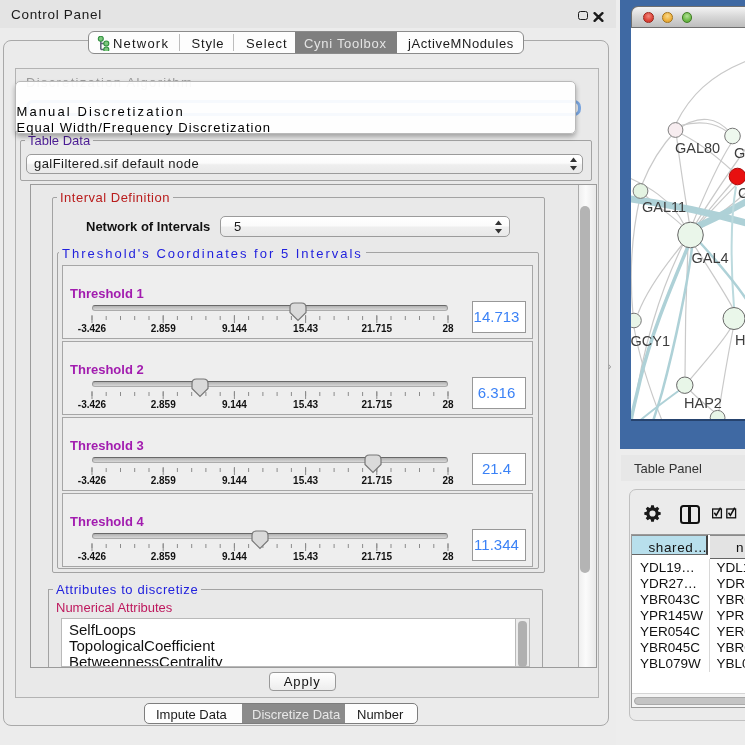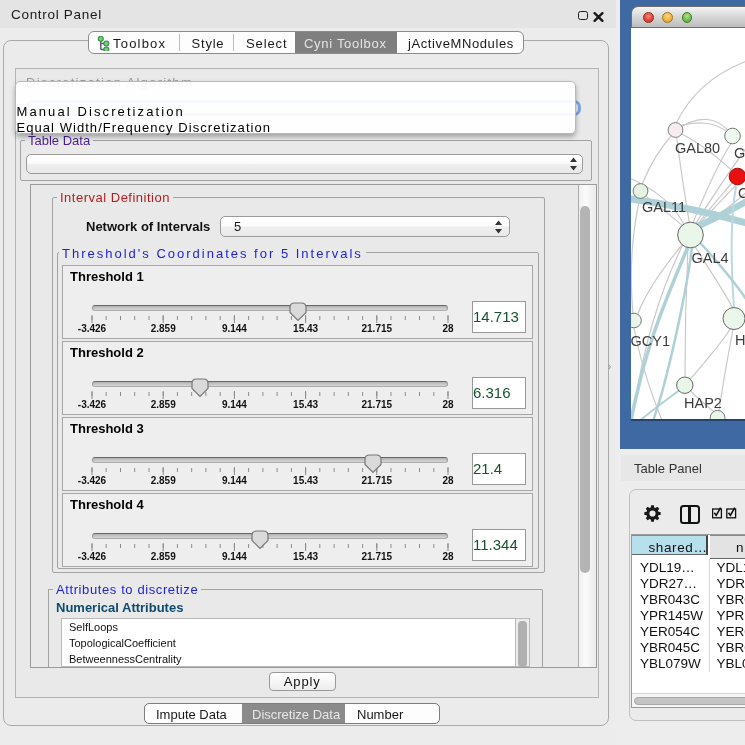--- a/index.html
+++ b/index.html
@@ -3,23 +3,23 @@
 <style>
 html,body{margin:0;padding:0}
 *{box-sizing:border-box}
 body{width:745px;height:745px;position:relative;overflow:hidden;font-family:"Liberation Sans",sans-serif;background:#ececec}
 .abs{position:absolute}
 .combo{position:absolute;border:1px solid #9b9b9b;border-radius:5px;background:linear-gradient(180deg,#ffffff 0%,#fbfbfb 45%,#eeeeee 55%,#e9e9e9 100%);font-size:13px;color:#1a1a1a}
 .combo .ctext{position:absolute;left:8px;top:2px}
 .combo svg{position:absolute;right:6px;top:50%;margin-top:-7px}
 .grptitle{position:absolute;font-size:13px;background:#e9e9e9;padding:0 3px;white-space:nowrap}
 .thrbox{position:absolute;left:62px;width:471px;height:74px;background:#eeeeee;border:1px solid #a6a6a6}
-.thrbox .tlabel{position:absolute;left:7px;top:3px;font-weight:bold;font-size:13px;color:#000000}
+.thrbox .tlabel{position:absolute;left:7px;top:20px;font-weight:bold;font-size:13px;color:#a21caf}
 .track{position:absolute;left:29px;top:39px;width:356px;height:6px;border:1px solid;border-color:#686868 #9a9a9a #ababab;border-radius:3px;background:linear-gradient(180deg,#b2b2b2,#d8d8d8)}
-.vbox{position:absolute;left:409px;top:35px;width:54px;height:32px;background:#fff;border:1px solid #989898;font-size:15px;color:#14532d;text-align:left;line-height:30px;padding-right:5px}
+.vbox{position:absolute;left:409px;top:35px;width:54px;height:32px;background:#fff;border:1px solid #989898;font-size:15px;color:#3b82f6;text-align:center;line-height:30px;padding-right:5px}
 </style></head>
 <body>
 
 <div class="abs" style="left:0;top:0;width:616px;height:745px;background:#ececec"></div>
 <div class="abs" style="left:0;top:0;width:616px;height:28px;background:#e4e4e4"></div>
 <div class="abs" style="left:11px;top:6.5px;font-size:13.5px;color:#1a1a1a;letter-spacing:0.7px">Control Panel</div>
 
 <div class="abs" style="left:578px;top:11px;width:10px;height:9px;border:1.6px solid #1a1a1a;border-radius:2.5px"></div>
 <svg class="abs" style="left:593px;top:11.5px" width="11" height="10" viewBox="0 0 11 10">
     <path d="M1.6,1.2 L9.4,8.8 M9.4,1.2 L1.6,8.8" stroke="#1a1a1a" stroke-width="2.4" stroke-linecap="round"></path>
@@ -31,35 +31,36 @@
   <div style="position:absolute;left:0;top:0;bottom:0;width:206px"></div>
   <div style="position:absolute;left:89.5px;top:2px;bottom:2px;width:1px;background:#bdbdbd"></div>
   <div style="position:absolute;left:144px;top:2px;bottom:2px;width:1px;background:#bdbdbd"></div>
   <div style="position:absolute;left:206px;top:0;bottom:0;width:102px;background:#7f7f7f"></div>
   <svg style="position:absolute;left:8px;top:4px" width="15" height="15" viewBox="0 0 15 15">
     <path d="M3.8,4 L3.8,13.5 M3.8,7.5 L9,7.5 M3.8,13.5 L9,13.5" stroke="#5a6275" stroke-width="1.5" fill="none"></path>
     <circle cx="3.8" cy="2.8" r="2.5" fill="#7dc87d" stroke="#2f8f3f" stroke-width="1.1"></circle>
     <circle cx="9.3" cy="7.5" r="2.5" fill="#7dc87d" stroke="#2f8f3f" stroke-width="1.1"></circle>
     <circle cx="9.3" cy="13.5" r="2.5" fill="#7dc87d" stroke="#2f8f3f" stroke-width="1.1"></circle>
   </svg>
-  <span style="position:absolute;left:24px;top:4px;letter-spacing:1.2px">Toolbox</span>
+  <span style="position:absolute;left:24px;top:4px;letter-spacing:1.2px">Network</span>
   <span style="position:absolute;left:102.5px;top:4px;letter-spacing:0.8px">Style</span>
   <span style="position:absolute;left:157px;top:4px;letter-spacing:0.9px">Select</span>
   <span style="position:absolute;left:215px;top:4px;color:#e4e4e4;letter-spacing:0.7px">Cyni Toolbox</span>
   <span style="position:absolute;left:319px;top:4px;letter-spacing:0.6px">jActiveMNodules</span>
 </div>
 
 <div class="abs" style="left:15px;top:68px;width:584px;height:630px;background:#e9e9e9;border:1px solid #b3b3b3"></div>
 
 <div class="abs" style="left:26px;top:75px;font-size:13px;color:#9a9a9a;letter-spacing:1.3px">Discretization Algorithm</div>
 <div class="abs" style="left:26px;top:100px;width:555px;height:16px;border:3px solid #7aa6e0;border-radius:7px;background:#ececec"></div>
 
 <div class="abs" style="left:20px;top:140px;width:572px;height:41px;border:1px solid #a3a3a3;border-radius:2px"></div>
 <div class="grptitle" style="left:25px;top:133px;color:#4c1d95">Table Data</div>
 <div class="combo" style="left:26px;top:154px;width:557px;height:20px">
+  <span class="ctext" style="top:1px;left:7px;letter-spacing:0.45px">galFiltered.sif default node</span>
   <svg style="position:absolute;right:4px;top:50%;margin-top:-7px" width="9" height="14" viewBox="0 0 9 14">
       <path d="M4.5,0.5 L8,5 L1,5 Z" fill="#333"></path>
       <path d="M4.5,13.5 L8,9 L1,9 Z" fill="#333"></path>
     </svg>
 </div>
 
 <div class="abs" style="left:14.5px;top:81px;width:561.5px;height:53px;background:rgba(255,255,255,0.93);border:1px solid #b9b9b9;border-radius:5px;box-shadow:0 3px 5px rgba(0,0,0,0.3);font-size:13px">
   <div style="position:absolute;left:1px;top:22px;font-weight:normal;color:#000;letter-spacing:2.1px">Manual Discretization</div>
   <div style="position:absolute;left:1px;top:38px;color:#000;letter-spacing:1.05px">Equal Width/Frequency Discretization</div>
 </div>
@@ -300,32 +301,32 @@
           <stop offset="0.55" stop-color="#f4f4f4"></stop>
           <stop offset="1" stop-color="#dadada"></stop>
         </linearGradient>
       </defs>
     </svg>
   <div class="vbox">11.344</div>
 </div>
 
 <div class="abs" style="left:48px;top:589px;width:495px;height:78px;border:1px solid #a3a3a3;border-top-right-radius:2px;border-bottom:none"></div>
 <div class="grptitle" style="left:53px;top:582px;color:#2222dd;letter-spacing:0.6px">Attributes to discretize</div>
-<div class="abs" style="left:56px;top:600px;font-size:13px;font-weight:bold;color:#0c4a6e">Numerical Attributes</div>
-<div class="abs" style="left:61px;top:618px;width:454px;height:49px;background:#ffffff;border:1px solid #b9b9b9;border-right:none;font-size:11px;color:#111;overflow:hidden">
+<div class="abs" style="left:56px;top:600px;font-size:13px;font-weight:normal;color:#be185d">Numerical Attributes</div>
+<div class="abs" style="left:61px;top:618px;width:454px;height:49px;background:#ffffff;border:1px solid #b9b9b9;border-right:none;font-size:15px;color:#111;overflow:hidden">
   <div style="position:absolute;left:7px;top:2px">SelfLoops</div>
   <div style="position:absolute;left:7px;top:18px">TopologicalCoefficient</div>
   <div style="position:absolute;left:7px;top:34px">BetweennessCentrality</div>
 </div>
 <div class="abs" style="left:515px;top:618px;width:15px;height:49px;background:#ececec;border:1px solid #b9b9b9"></div>
 <div class="abs" style="left:518px;top:621px;width:9px;height:46px;background:#b0b0b0;border-radius:4px"></div>
 
 <div class="abs" style="left:268.5px;top:672px;width:67.5px;height:18.5px;background:linear-gradient(180deg,#ffffff,#ededed);border:1px solid #999;border-radius:4px;font-size:13px;color:#111;text-align:center;line-height:17px;letter-spacing:0.9px">Apply</div>
 
-<div class="abs" style="left:144px;top:703px;width:296px;height:21px;background:#fdfdfd;border:1px solid #7d7d7d;border-radius:5px;overflow:hidden;font-size:13px;color:#1a1a1a">
+<div class="abs" style="left:144px;top:703px;width:274px;height:21px;background:#fdfdfd;border:1px solid #7d7d7d;border-radius:5px;overflow:hidden;font-size:13px;color:#1a1a1a">
   <div style="position:absolute;left:97px;top:0;bottom:0;width:103px;background:#8b8b8b"></div>
   <span style="position:absolute;left:11px;top:2.5px">Impute Data</span>
   <span style="position:absolute;left:107px;top:2.5px;color:#e8e8e8">Discretize Data</span>
   <span style="position:absolute;left:212px;top:2.5px">Number Network</span>
 </div>
 
 <div class="abs" style="left:608px;top:361px;font-size:10px;color:#909090">›</div>
 
 <div class="abs" style="left:616px;top:0;width:129px;height:745px;background:#ededed"></div>
 <div class="abs" style="left:620px;top:0;width:125px;height:448.5px;background:#3f69a3"></div>

